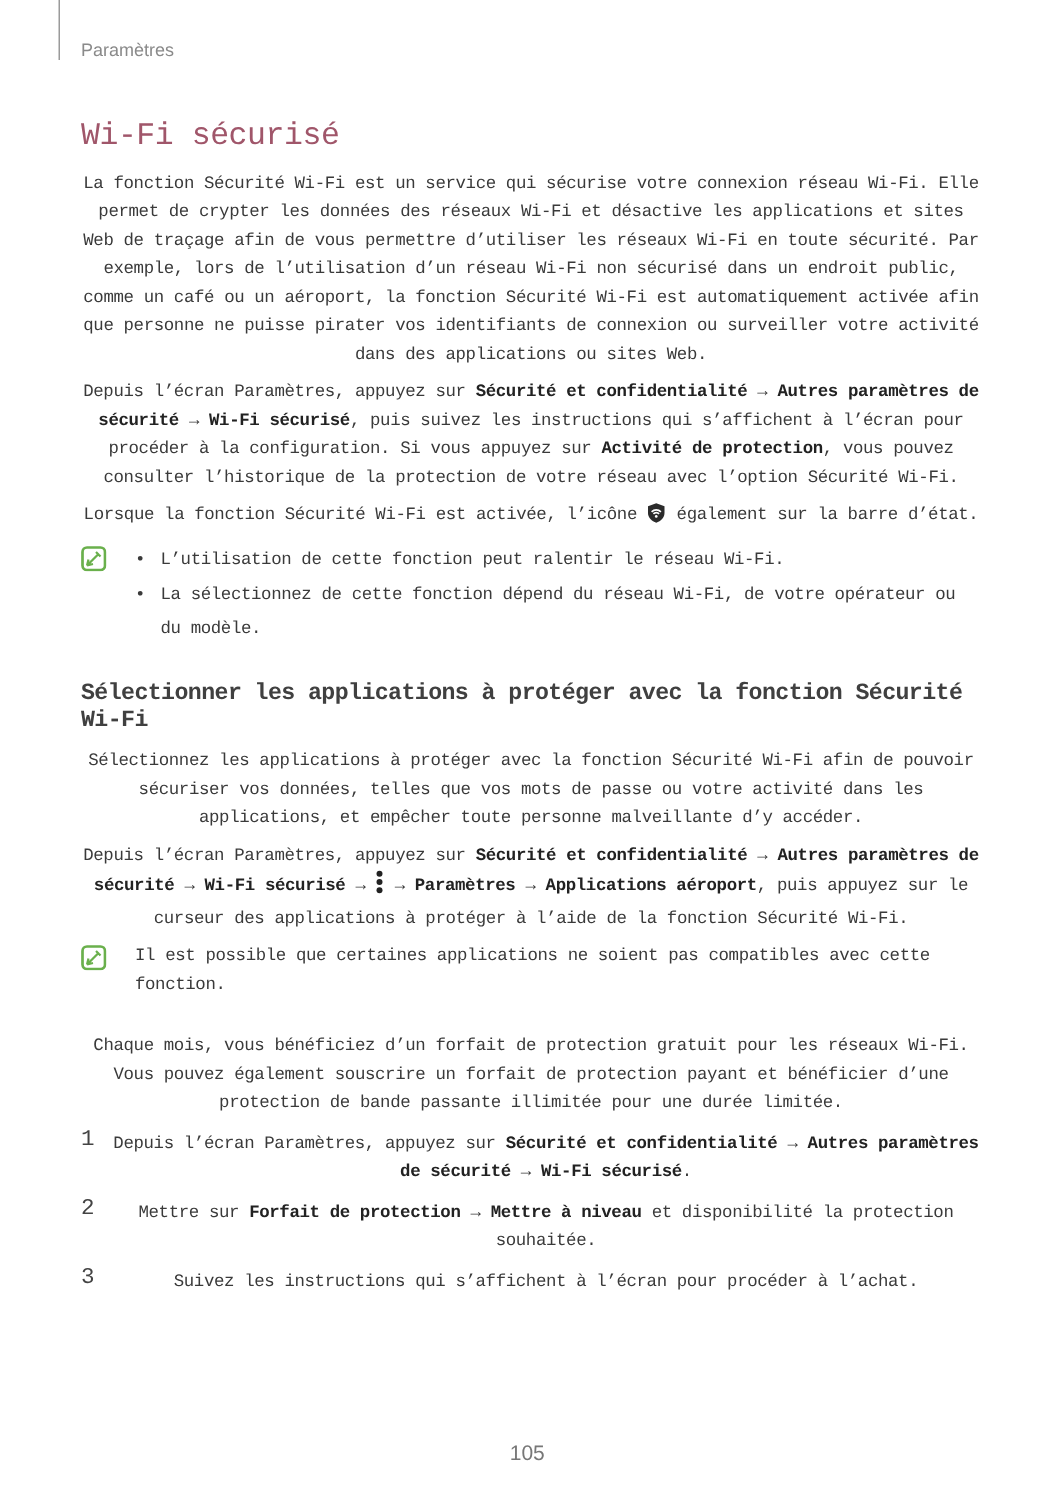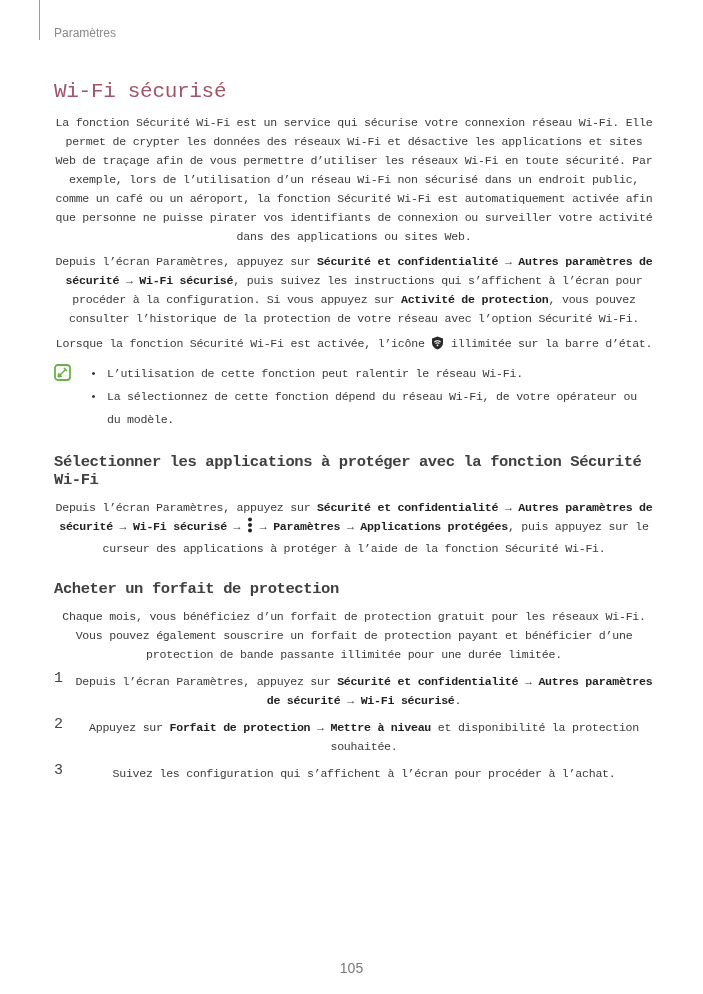--- a/index.html
+++ b/index.html
@@ -41,59 +41,66 @@
   <p>
     <span>Depuis l’écran Paramètres, appuyez sur </span><b>Sécurité et confidentialité</b><span> → </span><b>Autres paramètres de sécurité</b><span> → </span><b>Wi-Fi sécurisé</b><span>, puis suivez les instructions qui s’affichent à l’écran pour procéder à la configuration. Si vous appuyez sur </span><b>Activité de protection</b><span>, vous pouvez consulter l’historique de la protection de votre réseau avec l’option Sécurité Wi-Fi.</span>
   </p>
 
   <p>
     <span>Lorsque la fonction Sécurité Wi-Fi est activée, l’icône </span><span class="inline-icon"><svg width="13" height="14" viewBox="0 0 13 14">
           <path d="M6.5 0.5 L12 2.5 L12 7 C12 10 9.5 12.5 6.5 13.5 C3.5 12.5 1 10 1 7 L1 2.5 Z" fill="#2b2b2b"></path>
           <path d="M3.4 6.2 A4.4 4.4 0 0 1 9.6 6.2" stroke="#fff" stroke-width="1.1" fill="none"></path>
           <path d="M4.6 7.6 A2.6 2.6 0 0 1 8.4 7.6" stroke="#fff" stroke-width="1.1" fill="none"></path>
           <circle cx="6.5" cy="9.3" r="0.9" fill="#fff"></circle>
-        </svg></span><span> illimitée sur la barre d’état.</span>
+        </svg></span><span> également sur la barre d’état.</span>
   </p>
 
   <div class="note">
     <span class="note-icon"><svg width="17" height="17" viewBox="0 0 17 17">
           <rect x="1" y="1" width="15" height="15" rx="3" fill="none" stroke="#6ab04c" stroke-width="1.8"></rect>
           <path d="M4 13 L12 5 M4 13 L5 9 M4 13 L8 12 M10 4 L13 7" stroke="#6ab04c" stroke-width="1.5" fill="none"></path>
         </svg></span>
     <ul>
       <li>L’utilisation de cette fonction peut ralentir le réseau Wi-Fi.</li>
       <li>La sélectionnez de cette fonction dépend du réseau Wi-Fi, de votre opérateur ou du modèle.</li>
     </ul>
   </div>
 
   <div class="section">
     <h2>Sélectionner les applications à protéger avec la fonction Sécurité Wi-Fi</h2>
+    <p>Sélectionnez les applications à protéger avec la fonction Sécurité Wi-Fi afin de pouvoir sécuriser vos données, telles que vos mots de passe ou votre activité dans les applications, et empêcher toute personne malveillante d’y accéder.</p>
     <p>
       <span>Depuis l’écran Paramètres, appuyez sur </span><b>Sécurité et confidentialité</b><span> → </span><b>Autres paramètres de sécurité</b><span> → </span><b>Wi-Fi sécurisé</b><span> → </span><span class="inline-icon"><svg width="6" height="16" viewBox="0 0 6 16">
             <circle cx="3" cy="2.5" r="2" fill="#222"></circle>
             <circle cx="3" cy="8" r="2" fill="#222"></circle>
             <circle cx="3" cy="13.5" r="2" fill="#222"></circle>
-          </svg></span><span> → </span><b>Paramètres</b><span> → </span><b>Applications protégées</b><span>, puis appuyez sur le curseur des applications à protéger à l’aide de la fonction Sécurité Wi-Fi.</span>
+          </svg></span><span> → </span><b>Paramètres</b><span> → </span><b>Applications aéroport</b><span>, puis appuyez sur le curseur des applications à protéger à l’aide de la fonction Sécurité Wi-Fi.</span>
     </p>
+    <div class="note">
+      <span class="note-icon"><svg width="17" height="17" viewBox="0 0 17 17">
+            <rect x="1" y="1" width="15" height="15" rx="3" fill="none" stroke="#6ab04c" stroke-width="1.8"></rect>
+            <path d="M4 13 L12 5 M4 13 L5 9 M4 13 L8 12 M10 4 L13 7" stroke="#6ab04c" stroke-width="1.5" fill="none"></path>
+          </svg></span>
+      <div class="note-text">Il est possible que certaines applications ne soient pas compatibles avec cette fonction.</div>
+    </div>
   </div>
 
   <div class="section">
-    <h2>Acheter un forfait de protection</h2>
     <p>Chaque mois, vous bénéficiez d’un forfait de protection gratuit pour les réseaux Wi-Fi. Vous pouvez également souscrire un forfait de protection payant et bénéficier d’une protection de bande passante illimitée pour une durée limitée.</p>
 
     <div class="step">
       <span class="step-num">1</span>
       <p><span>Depuis l’écran Paramètres, appuyez sur </span><b>Sécurité et confidentialité</b><span> → </span><b>Autres paramètres de sécurité</b><span> → </span><b>Wi-Fi sécurisé</b><span>.</span></p>
     </div>
 
     <div class="step">
       <span class="step-num">2</span>
-      <p><span>Appuyez sur </span><b>Forfait de protection</b><span> → </span><b>Mettre à niveau</b><span> et disponibilité la protection souhaitée.</span></p>
+      <p><span>Mettre sur </span><b>Forfait de protection</b><span> → </span><b>Mettre à niveau</b><span> et disponibilité la protection souhaitée.</span></p>
     </div>
 
     <div class="step">
       <span class="step-num">3</span>
-      <p>Suivez les configuration qui s’affichent à l’écran pour procéder à l’achat.</p>
+      <p>Suivez les instructions qui s’affichent à l’écran pour procéder à l’achat.</p>
     </div>
   </div>
 </div>
 
 <div class="page-num">105</div>
 
 </body></html>

